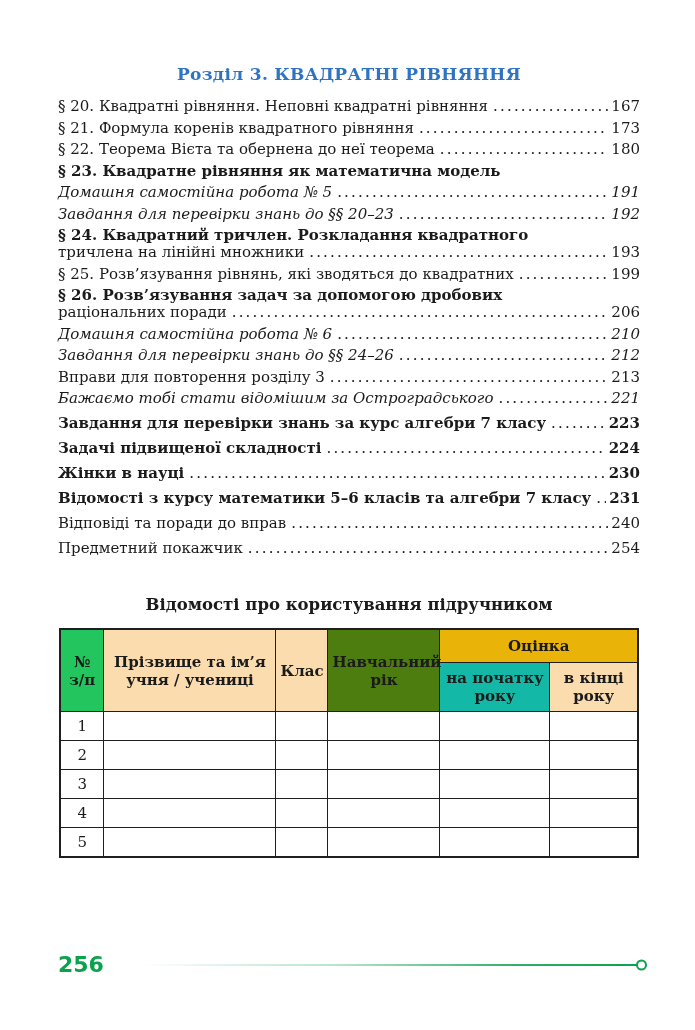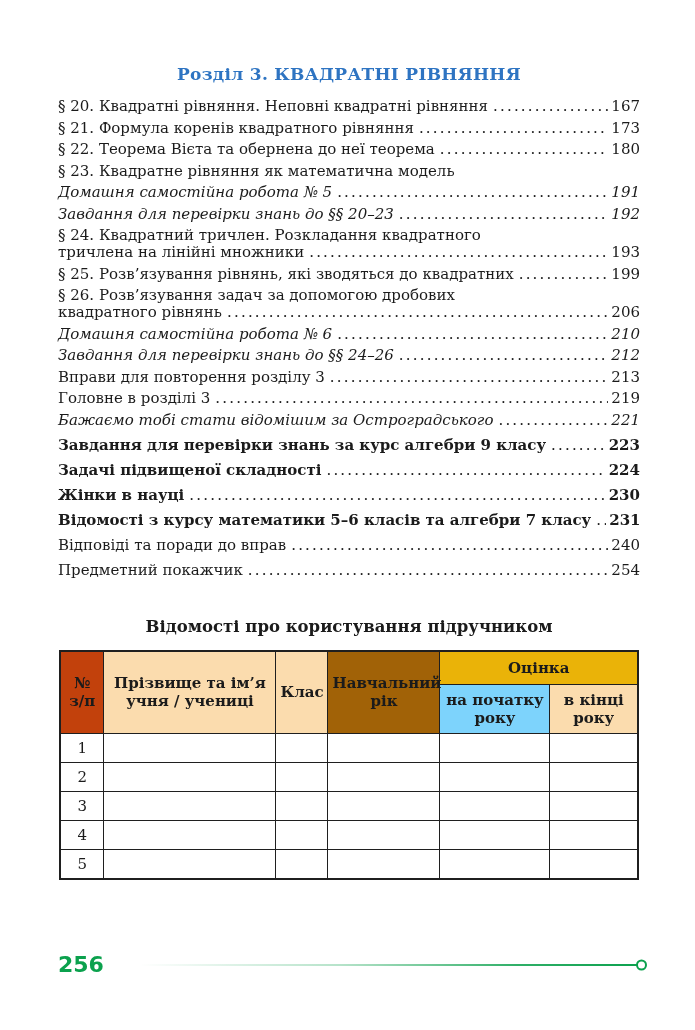--- a/index.html
+++ b/index.html
@@ -20,21 +20,21 @@
     font-weight:bold;
     letter-spacing:.3px;
   }
 
   
   .toc{}
   .toc-entry{font-size:15px;line-height:17px;margin-bottom:4.5px;}
   .toc-entry.italic{font-style:italic;}
   .toc-entry.bold{font-weight:bold;}
   .toc-entry.sp{margin-bottom:8px;}
-  .toc-line1{white-space:nowrap;}
+  .toc-line1{white-space:nowrap;font-weight:bold;}
   .toc-row{display:flex;align-items:baseline;}
   .toc-text{flex:0 0 auto;white-space:nowrap;}
   .dots{flex:1 1 auto;overflow:hidden;white-space:nowrap;margin:0 3px 0 5px;min-width:10px;}
   .dots::after{
     content:"........................................................................................................................";
     letter-spacing:2.2px;font-style:normal;font-weight:normal;
   }
   .pg{flex:0 0 auto;min-width:27px;text-align:right;}
 
   
@@ -135,21 +135,21 @@
         <div class="toc-entry">
           <div class="toc-row">
             <span class="toc-text">§ 25. Розв’язування рівнянь, які зводяться до квадратних</span>
             <span class="dots"></span>
             <span class="pg">199</span>
           </div>
         </div>
         <div class="toc-entry">
           <div class="toc-line1">§ 26. Розв’язування задач за допомогою дробових</div>
           <div class="toc-row">
-            <span class="toc-text">квадратного рівнянь</span>
+            <span class="toc-text">раціональних поради</span>
             <span class="dots"></span>
             <span class="pg">206</span>
           </div>
         </div>
         <div class="toc-entry italic">
           <div class="toc-row">
             <span class="toc-text">Домашня самостійна робота № 6</span>
             <span class="dots"></span>
             <span class="pg">210</span>
           </div>
@@ -161,37 +161,30 @@
             <span class="pg">212</span>
           </div>
         </div>
         <div class="toc-entry">
           <div class="toc-row">
             <span class="toc-text">Вправи для повторення розділу 3</span>
             <span class="dots"></span>
             <span class="pg">213</span>
           </div>
         </div>
-        <div class="toc-entry">
-          <div class="toc-row">
-            <span class="toc-text">Головне в розділі 3</span>
-            <span class="dots"></span>
-            <span class="pg">219</span>
-          </div>
-        </div>
         <div class="toc-entry italic sp">
           <div class="toc-row">
             <span class="toc-text">Бажаємо тобі стати відомішим за Остроградського</span>
             <span class="dots"></span>
             <span class="pg">221</span>
           </div>
         </div>
         <div class="toc-entry bold sp">
           <div class="toc-row">
-            <span class="toc-text">Завдання для перевірки знань за курс алгебри 9 класу</span>
+            <span class="toc-text">Завдання для перевірки знань за курс алгебри 7 класу</span>
             <span class="dots"></span>
             <span class="pg">223</span>
           </div>
         </div>
         <div class="toc-entry bold sp">
           <div class="toc-row">
             <span class="toc-text">Задачі підвищеної складності</span>
             <span class="dots"></span>
             <span class="pg">224</span>
           </div>
@@ -233,28 +226,28 @@
         <colgroup>
           <col style="width:44px">
           <col style="width:172px">
           <col style="width:52px">
           <col style="width:112px">
           <col style="width:110px">
           <col style="width:88px">
         </colgroup>
         <thead>
           <tr>
-            <th rowspan="2" style="background: #c2410c;">№ з/п</th>
+            <th rowspan="2" style="background: #22c55e;">№ з/п</th>
             <th rowspan="2" style="background: rgb(251, 220, 174); text-align: center;">Прізвище та ім’я учня / учениці</th>
             <th rowspan="2" style="background: rgb(251, 220, 174);">Клас</th>
-            <th rowspan="2" style="background: #a16207;">Навчальний рік</th>
+            <th rowspan="2" style="background: #4d7c0f;">Навчальний рік</th>
             <th colspan="2" class="grade" style="background: #eab308;">Оцінка</th>
           </tr>
           <tr class="sub">
-            <th style="background: #7dd3fc;">на початку року</th>
+            <th style="background: #14b8a6;">на початку року</th>
             <th style="background: rgb(251, 220, 174);">в кінці року</th>
           </tr>
         </thead>
         <tbody>
             <tr>
               <td class="num">1</td>
               <td></td>
               <td></td>
               <td></td>
               <td></td>

